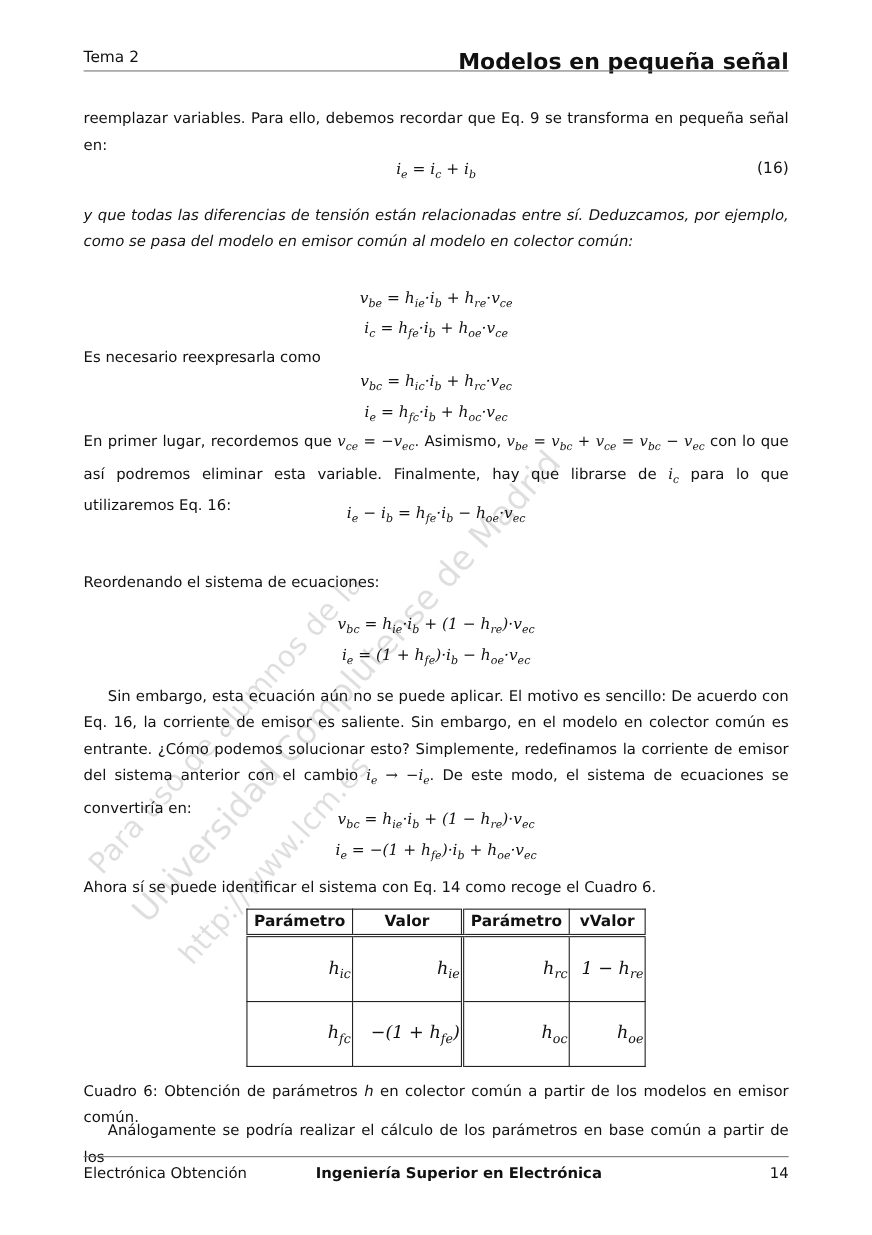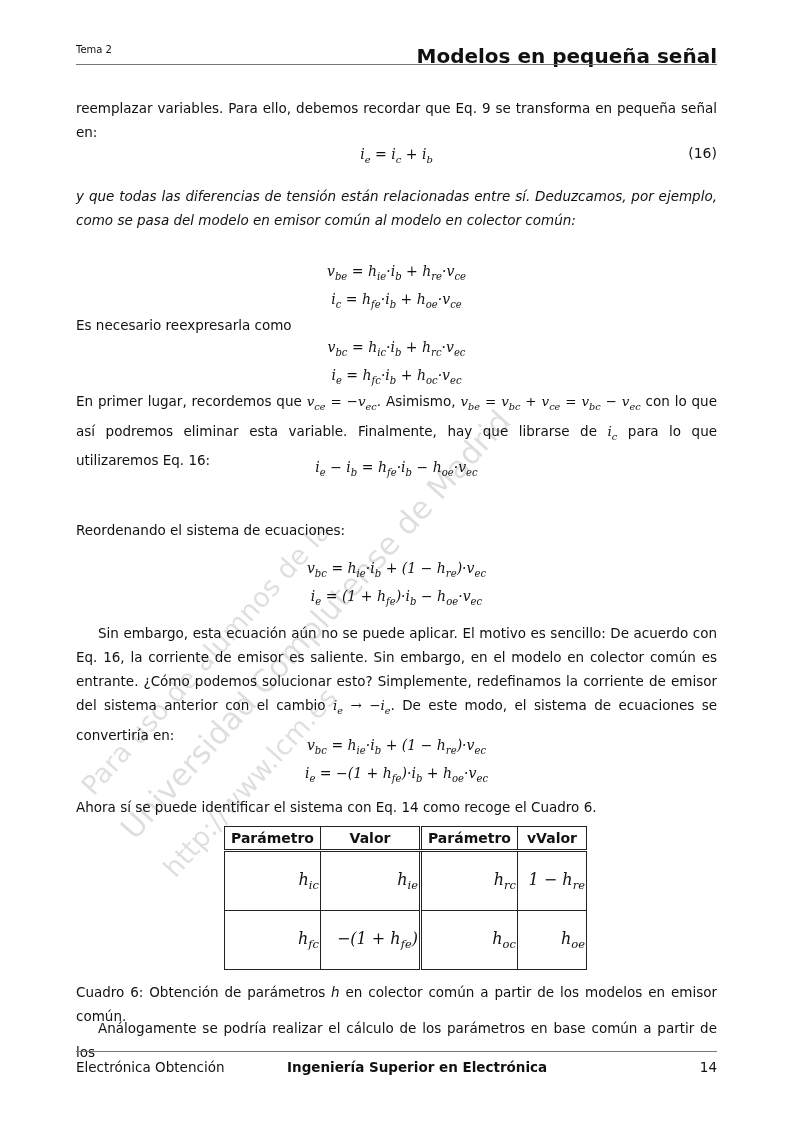--- a/index.html
+++ b/index.html
@@ -1,20 +1,20 @@
 <!DOCTYPE html>
 <html><head>
 <meta charset="utf-8">
 <style>
   html, body { margin: 0; padding: 0; background: #ffffff; }
   body { width: 793px; height: 1123px; position: relative; overflow: hidden;
          font-family: "DejaVu Sans", sans-serif; color: #111; }
   .abs { position: absolute; }
   .header { left: 76px; right: 76px; top: 42px; height: 22px; }
-  .header .left { position: absolute; left: 0; top: 2px; font-size: 10px; }
+  .header .left { position: absolute; left: 0; top: 2px; font-size: 14px; }
   .header .right { position: absolute; right: 0; top: 2px; font-size: 20px; font-weight: bold; }
   .rule { position: absolute; left: 76px; width: 641px; height: 1px; background: #777; }
   .para { position: absolute; left: 76px; width: 641px; font-size: 13.5px; line-height: 24px; text-align: justify; }
   .indent { text-indent: 22px; }
   .eq { position: absolute; left: 76px; width: 641px; text-align: center; font-family: "DejaVu Serif", serif; font-style: italic; font-size: 14px; line-height: 22px; }
   .eqnum { position: absolute; right: 76px; font-size: 14px; }
   .inl { font-family: "DejaVu Serif", serif; font-style: italic; }
   table.cuadro { position: absolute; left: 224px; top: 826px; border-collapse: collapse; font-size: 13.5px; }
   table.cuadro th { font-weight: bold; font-size: 14px; padding: 2px 6px; border: 1px solid #222; height: 18px; }
   table.cuadro td { border: 1px solid #222; text-align: right; height: 56px; font-family: "DejaVu Serif", serif; font-style: italic; font-size: 16px; }

